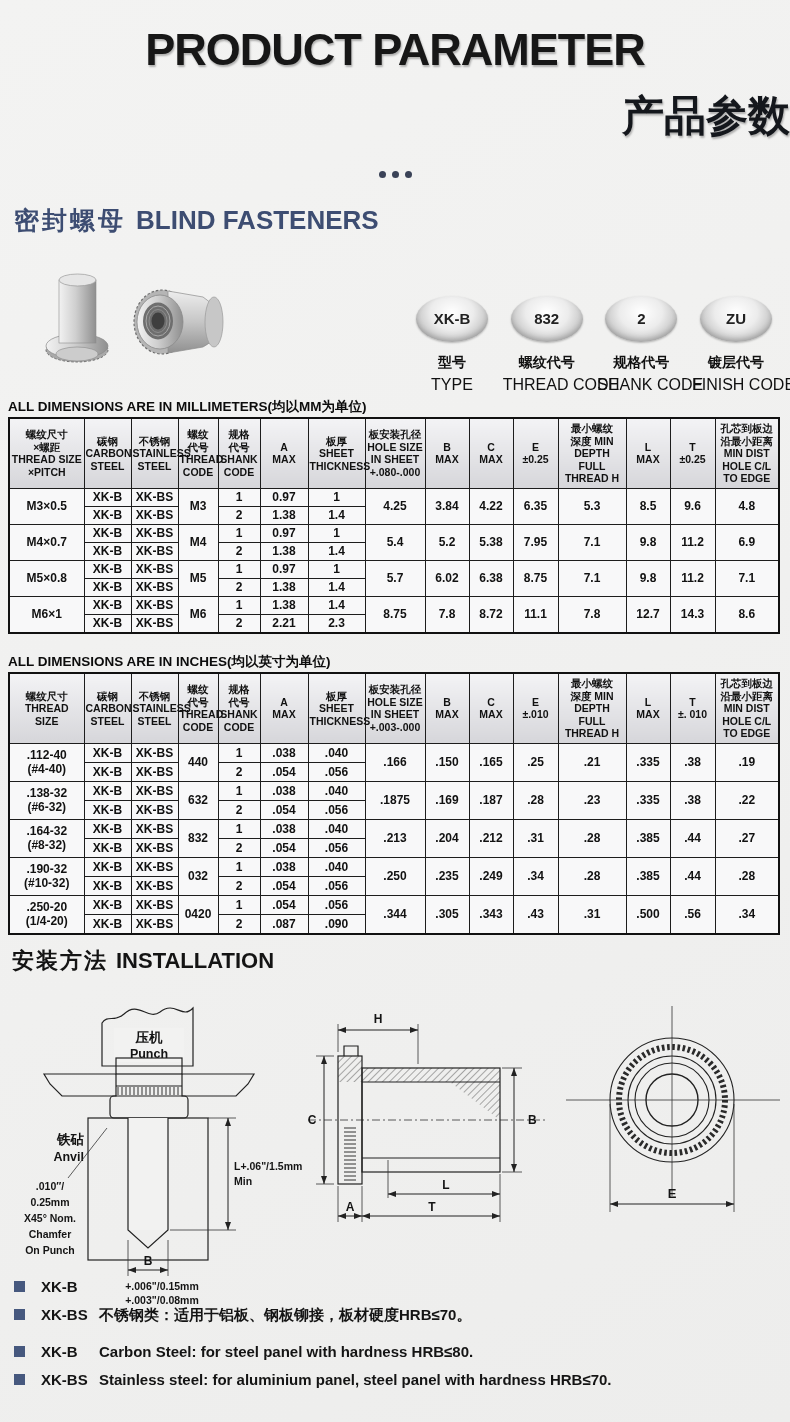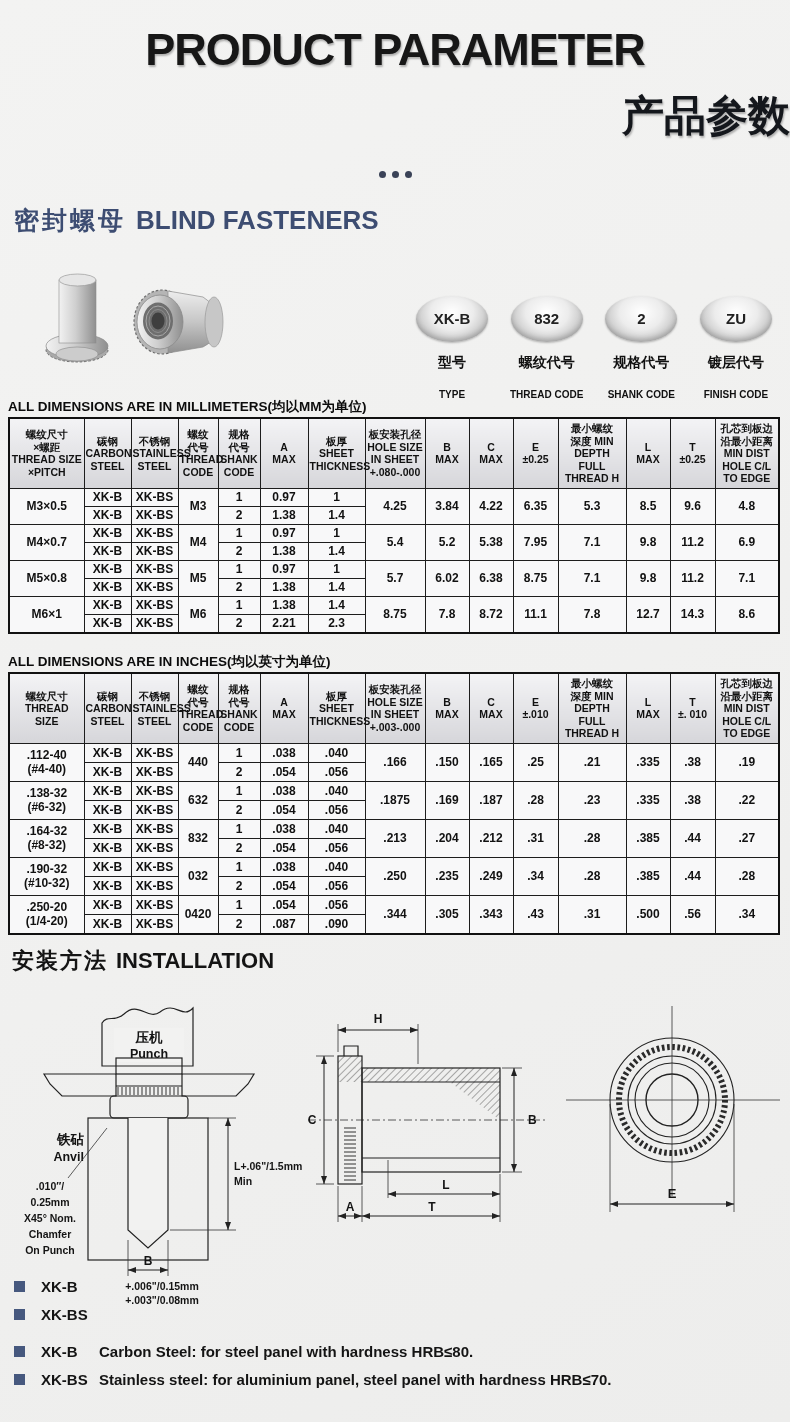--- a/index.html
+++ b/index.html
@@ -20,21 +20,21 @@
   .sec-en{font-size:26px;font-weight:700;color:#3d4d72;margin-left:10px;letter-spacing:0px;}
 
   
   .codes{top:296px;left:408px;width:372px;display:flex;justify-content:space-between;}
   .code-col{text-align:center;width:88px;}
   .oval{width:72px;height:46px;border-radius:50%;margin:0 auto 12px auto;line-height:46px;
         font-size:15px;font-weight:700;color:#222;
         background:radial-gradient(ellipse at 50% 36%,#ffffff 0%,#ececec 42%,#c2c2c2 75%,#a9a9a9 100%);
         box-shadow:inset 0 -3px 5px rgba(0,0,0,.18), 0 1px 2px rgba(0,0,0,.25);}
   .cl-zh{font-size:14px;font-weight:700;color:#101010;text-align:center;}
-  .cl-en{font-size:10px;font-weight:700;color:#101010;margin-top:17px;white-space:nowrap;}
+  .cl-en{font-size:16px;font-weight:400;color:#101010;margin-top:4px;white-space:nowrap;}
 
   
   .tcap{font-size:13.5px;font-weight:700;color:#0c0c0c;}
   .cap1{top:398px;left:8px;}
   .cap2{top:653px;left:8px;}
   .twrap1{top:417px;left:8px;}
   .twrap2{top:672px;left:8px;}
   table.spec{border-collapse:collapse;table-layout:fixed;width:772px;background:#f8f8f9;border:2px solid #111;}
   table.spec th{border:1px solid #1d1d1d;background:linear-gradient(#f3f3f5,#d6d6da);
        font-size:10.5px;font-weight:700;line-height:1.2;padding:3px 1px;color:#111;text-align:center;}
@@ -705,20 +705,21 @@
   </svg>
 
   <div class="abs notes nz">
     <div class="note">
       <span class="sq"></span>
       <span class="ncode">XK-B</span>
     </div>
     <div class="note">
       <span class="sq"></span>
       <span class="ncode">XK-BS</span>
+      <span class="ntext">不锈钢类：适用于铝板、钢板铆接，板材硬度HRB≤70。</span>
     </div>
   </div>
   <div class="abs notes ne">
     <div class="note">
       <span class="sq"></span>
       <span class="ncode">XK-B</span>
       <span class="ntext">Carbon Steel: for steel panel with hardness HRB≤80.</span>
     </div>
     <div class="note">
       <span class="sq"></span>

